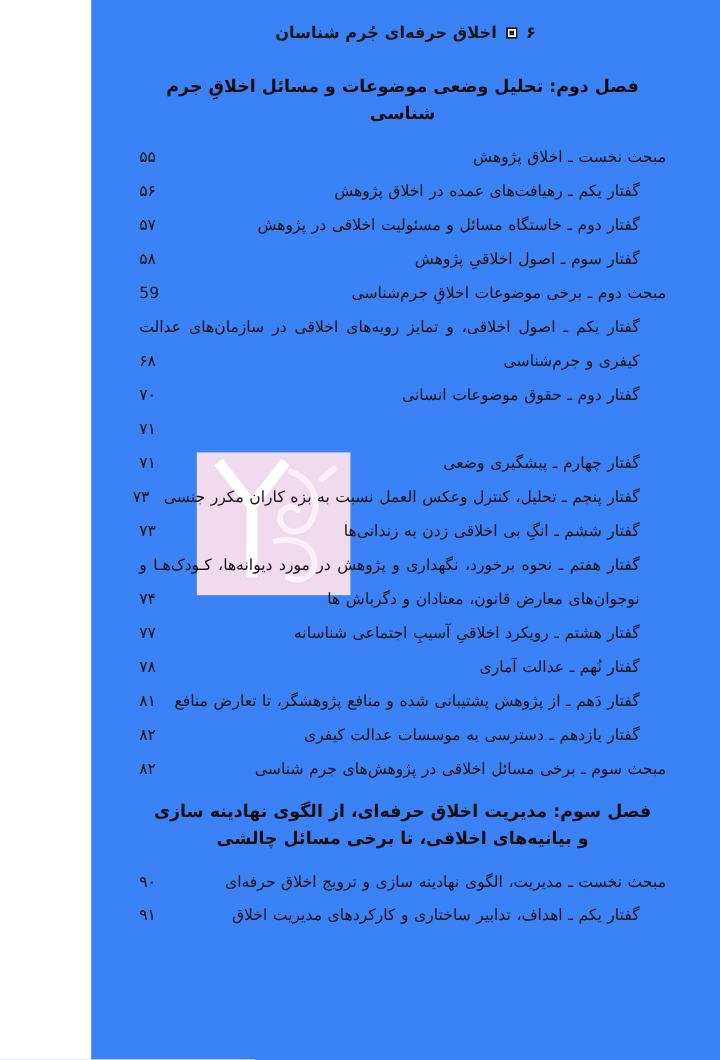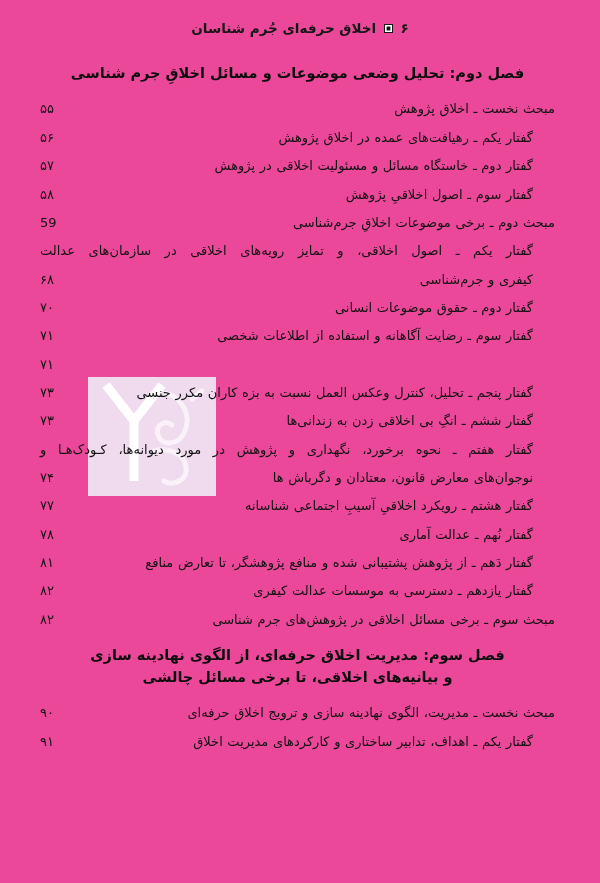--- a/index.html
+++ b/index.html
@@ -5,23 +5,23 @@
   html, body {
     margin: 0;
     padding: 0;
     background: #ffffff;
   }
   body {
     font-family: "DejaVu Sans", "Liberation Sans", sans-serif;
   }
   .page {
     position: relative;
-    width: 600px;
+    width: 524px;
     height: 883px;
-    background: #ec4899;
+    background: #3b82f6;
     overflow: hidden;
     direction: rtl;
   }
 
   
   .running-header {
     position: absolute;
     top: 20px;
     right: 45px;
     left: 45px;
@@ -213,25 +213,25 @@
           <span class="leader"></span>
           <span class="page-num">۶۸</span>
         </div>
       </div>
       <div class="toc-entry indented">
         <span class="entry-text one-line">گفتار دوم ـ حقوق موضوعات انسانی</span>
         <span class="leader"></span>
         <span class="page-num">۷۰</span>
       </div>
       <div class="toc-entry indented">
-        <span class="entry-text one-line">گفتار سوم ـ رضایت آگاهانه و استفاده از اطلاعات شخصی</span>
         <span class="leader"></span>
         <span class="page-num">۷۱</span>
       </div>
       <div class="toc-entry indented">
+        <span class="entry-text one-line">گفتار چهارم ـ پیشگیری وضعی</span>
         <span class="leader"></span>
         <span class="page-num">۷۱</span>
       </div>
       <div class="toc-entry indented">
         <span class="entry-text one-line">گفتار پنجم ـ تحلیل، کنترل وعکس العمل نسبت به بزه کاران مکرر جنسی</span>
         <span class="leader"></span>
         <span class="page-num">۷۳</span>
       </div>
       <div class="toc-entry indented">
         <span class="entry-text one-line">گفتار ششم ـ انگِ بی اخلاقی زدن به زندانی‌ها</span>

